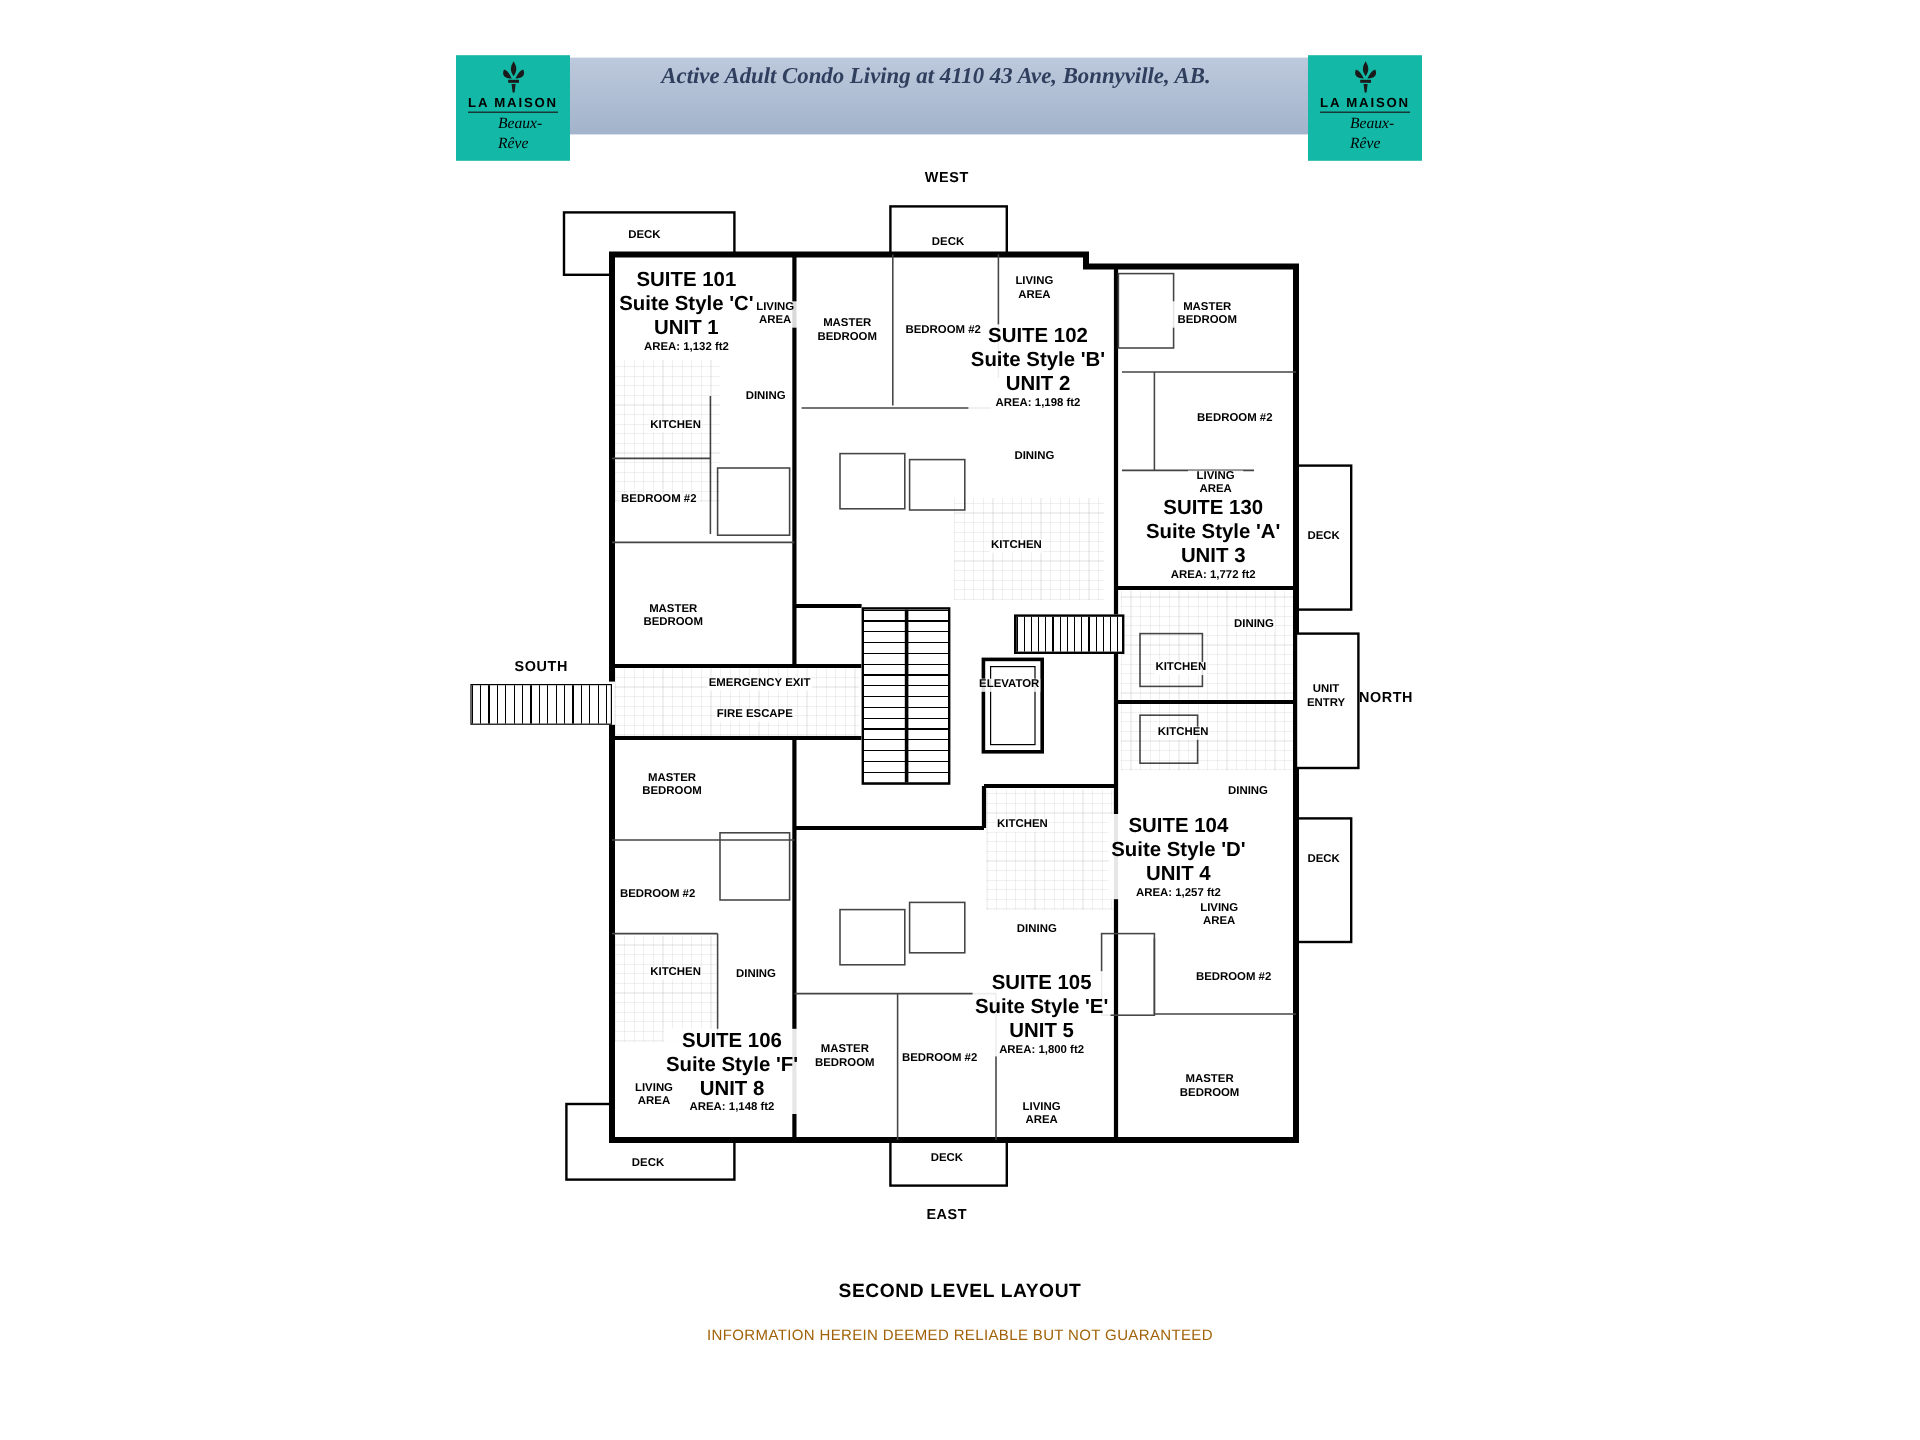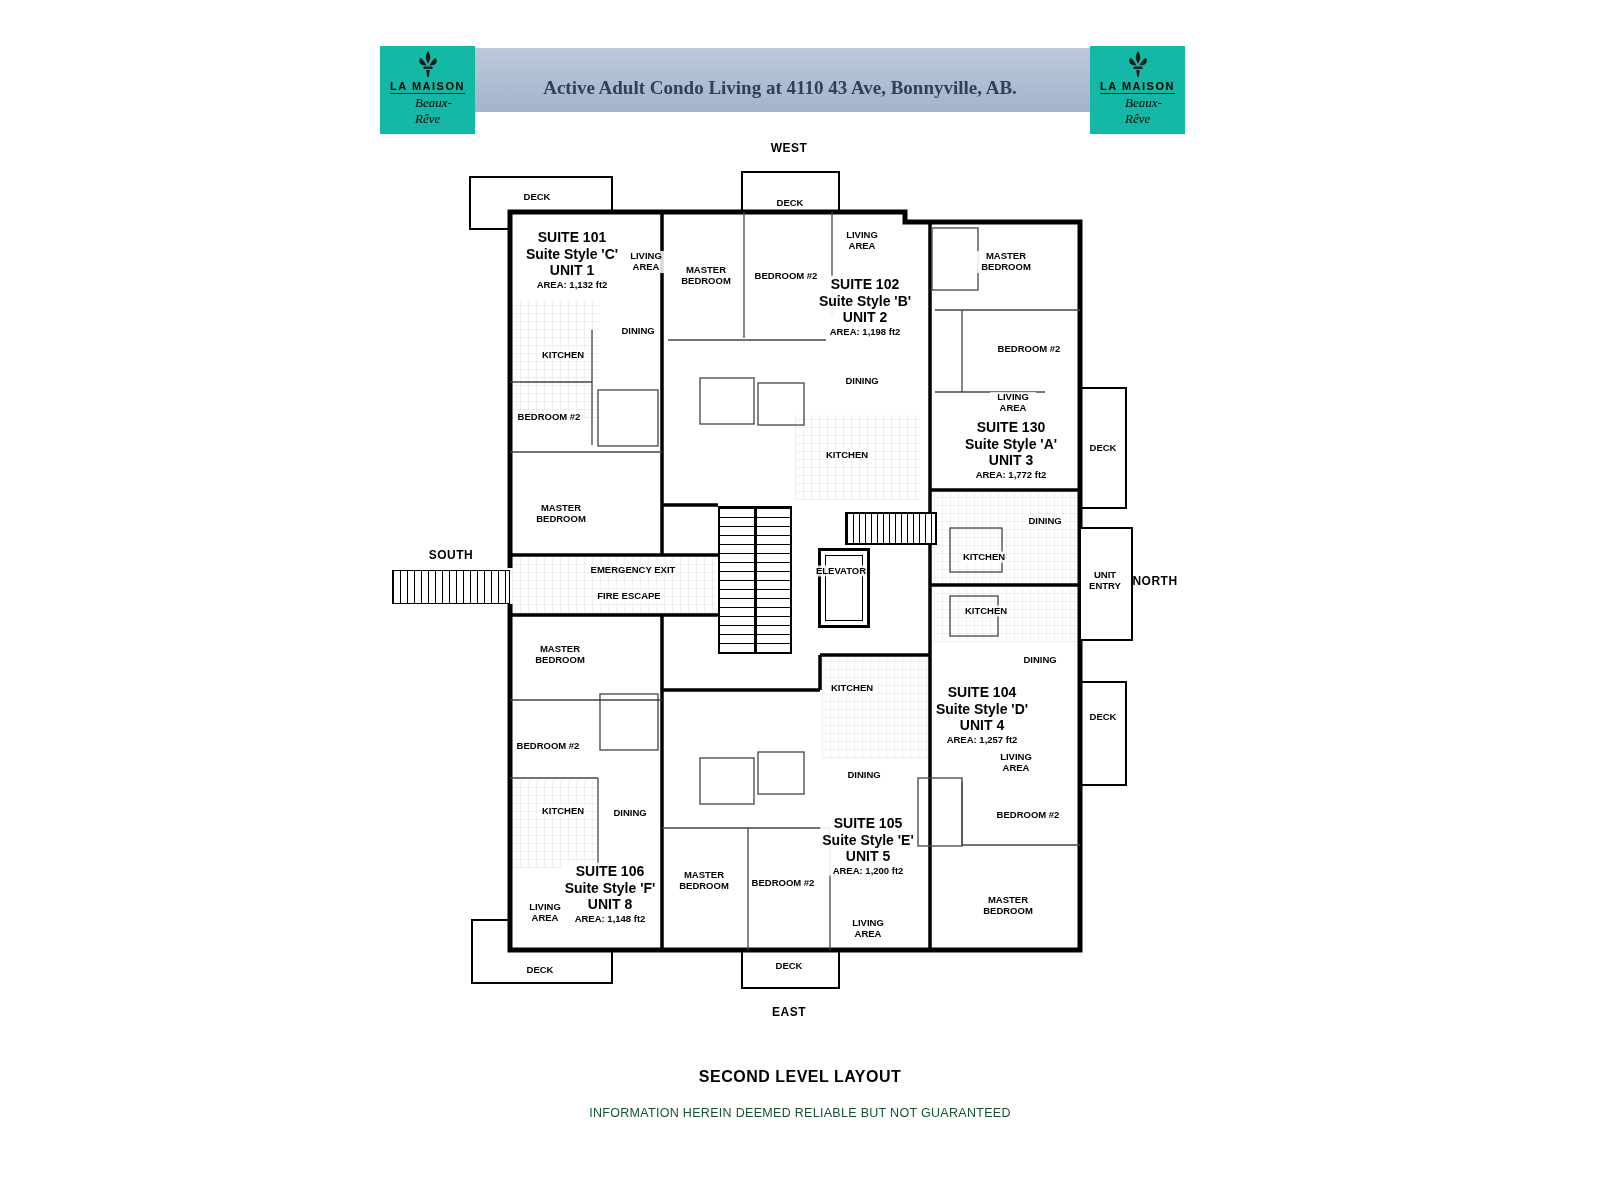--- a/index.html
+++ b/index.html
@@ -18,22 +18,22 @@
   .banner{
     left:380px;top:48px;width:800px;height:64px;
     background:linear-gradient(var(--banner-top),var(--banner-bottom));
     text-align:center;padding-top:5px;
   }
   .banner-title{
     font-family:"Liberation Serif",serif;font-weight:bold;font-size:23px;
     color:var(--banner-text);white-space:pre;letter-spacing:.5px;
   }
   .banner-subtitle{
-    font-family:"Liberation Serif",serif;font-weight:bold;
-    font-size:19px;color:var(--banner-text);margin-top:24px;
+    font-family:"Liberation Serif",serif;font-weight:bold;font-style:italic;
+    font-size:19px;color:var(--banner-text);
   }
   .logo{
     top:46px;width:95px;height:88px;background:#14b8a6;
     display:flex;flex-direction:column;align-items:center;justify-content:flex-start;
     padding-top:3px;
   }
   .fleur svg{display:block}
   .logo-name{
     font-size:11px;font-weight:bold;letter-spacing:1.5px;
     border-bottom:1px solid #1a1a1a;padding-bottom:1px;margin-top:1px;
@@ -74,31 +74,31 @@
   }
   .room-label{
     position:absolute;z-index:4;transform:translate(-50%,-50%);
     font-size:9.5px;font-weight:bold;text-align:center;line-height:1.15;
     white-space:nowrap;background:rgba(255,255,255,.85);padding:0 1px;
   }
   .suite-label{
     position:absolute;z-index:4;transform:translate(-50%,-50%);
     text-align:center;line-height:1.18;background:rgba(255,255,255,.9);padding:0 2px;
   }
-  .suite-line{font-weight:bold;font-size:14px;white-space:nowrap}
+  .suite-line{font-weight:bold;font-size:17px;white-space:nowrap}
   .suite-area{font-weight:bold;font-size:9.5px;white-space:nowrap}
 
   
   .footer-title{
     left:0;top:1068px;width:1600px;text-align:center;
     font-size:16px;font-weight:bold;letter-spacing:.5px;
   }
   .footer-disclaimer{
     left:0;top:1106px;width:1600px;text-align:center;
-    font-size:12.5px;color:#14532d;letter-spacing:.3px;
+    font-size:12.5px;color:#a16207;letter-spacing:.3px;
   }
 </style>
 </head>
 <body>
 
 <div class="banner abs">
   <div class="banner-subtitle">Active Adult Condo Living at 4110 43 Ave, Bonnyville, AB.</div>
 </div>
 
 <div class="logo abs" style="left:380px">
@@ -244,21 +244,21 @@
     <div class="suite-label" style="left: 982px; top: 714px;">
       <div class="suite-line">SUITE 104</div>
       <div class="suite-line">Suite Style 'D'</div>
       <div class="suite-line">UNIT 4</div>
       <div class="suite-area">AREA: 1,257 ft2</div>
     </div>
     <div class="suite-label" style="left: 868px; top: 845px;">
       <div class="suite-line">SUITE 105</div>
       <div class="suite-line">Suite Style 'E'</div>
       <div class="suite-line">UNIT 5</div>
-      <div class="suite-area">AREA: 1,200 ft2</div>
+      <div class="suite-area">AREA: 1,800 ft2</div>
     </div>
     <div class="suite-label" style="left: 610px; top: 893px;">
       <div class="suite-line">SUITE 106</div>
       <div class="suite-line">Suite Style 'F'</div>
       <div class="suite-line">UNIT 8</div>
       <div class="suite-area">AREA: 1,148 ft2</div>
     </div>
     <div class="room-label" style="left: 537px; top: 197px;">DECK</div>
     <div class="room-label" style="left: 790px; top: 203px;">DECK</div>
     <div class="room-label" style="left: 1103px; top: 448px;">DECK</div>

